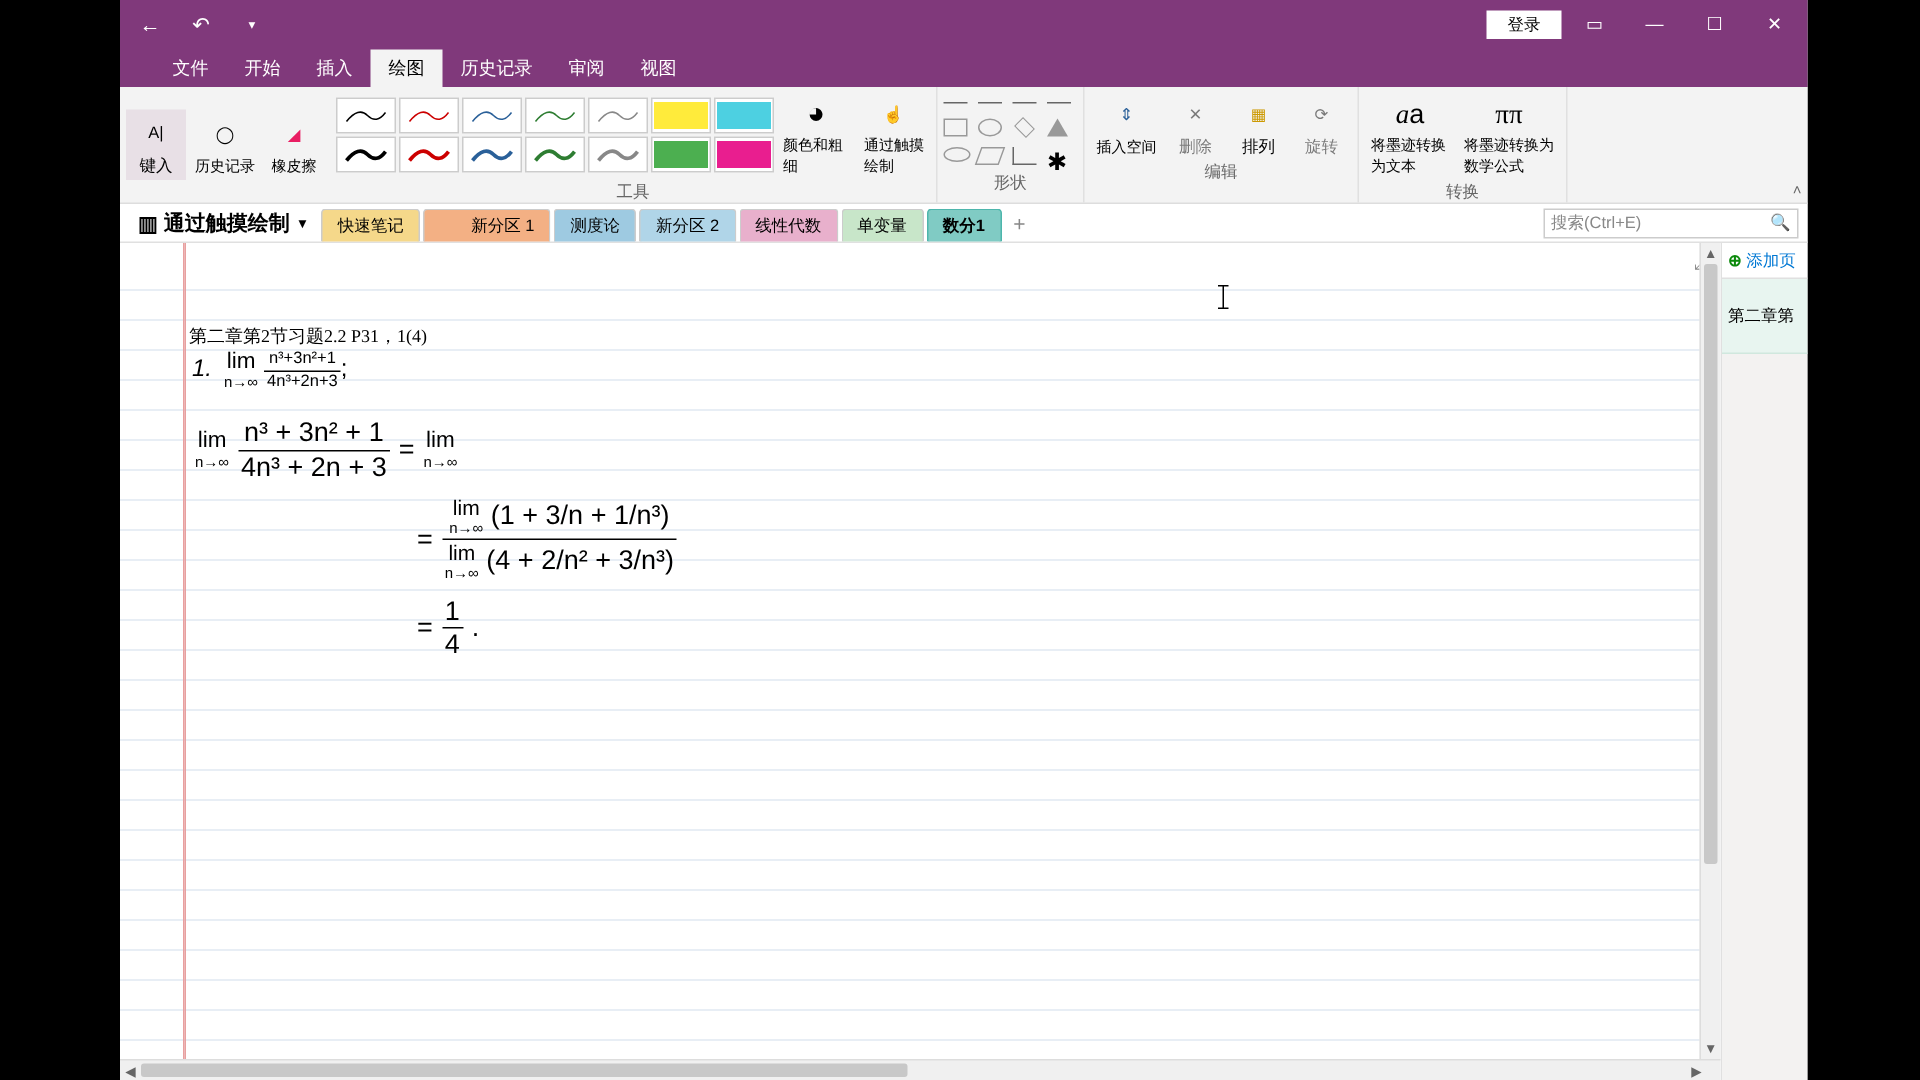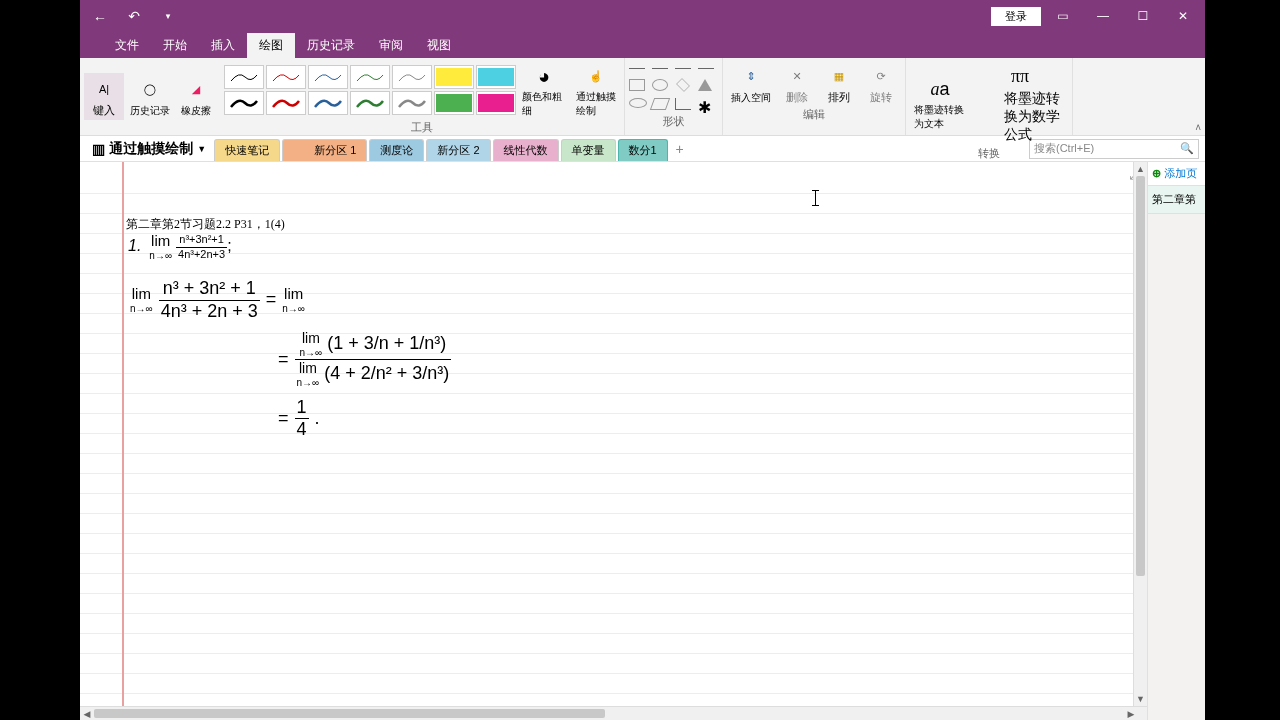--- a/index.html
+++ b/index.html
@@ -27,38 +27,38 @@
 .pen-hl { width: 36px; height: 18px; }
 .shape-grid { display: grid; grid-template-columns: repeat(4, 20px); grid-template-rows: repeat(3, 16px); gap: 3px; align-content: center; }
 .shape { border: 1px solid #999; width: 16px; height: 12px; }
 .shape.line { border:none; border-top:1px solid #666; height:1px; margin-top:8px; }
 .shape.circ { border-radius:50%; }
 .shape.tri { border:none; width:0; height:0; border-left:7px solid transparent; border-right:7px solid transparent; border-bottom:12px solid transparent; border-bottom-color:#999; background:none; }
 .ribbon-collapse { position:absolute; right:4px; bottom:2px; font-size:10px; color:#666; cursor:pointer; }
 .notebook-bar { height: 26px; background: #fff; border-bottom: 1px solid #e0e0e0; display: flex; align-items: center; padding: 0 6px; gap: 2px; }
 .nb-title { font-size: 14px; font-weight: bold; padding: 0 6px; display:flex; align-items:center; gap:4px; cursor:pointer;}
 .section-tab { padding: 3px 10px; font-size: 11px; border: 1px solid #ccc; border-bottom:none; border-radius: 3px 3px 0 0; cursor: pointer; margin-top:2px; }
-.st1{ background:#f5d88a; } .st2{ background:#f3b084;padding-left:31px; } .st3{ background:#9ecae1; } .st4{ background:#b0d5e8; } .st5{ background:#e8b0cc; } .st6{ background:#c8e6c9; } .st7{ background:#80cbc4; border-color:#4db6ac;}
+.st1{ background:#f5d88a; } .st2{ background:#f3b084;padding-left:31px; } .st3{ background:#9ecae1; } .st4{ background:#b0d5e8; } .st5{ background:#e8b0cc; } .st6{ background:#c8e6c9; } .st7{ background:#80cbc4; border-color:#4db6ac;font-weight:bold;}
 .add-section { width:20px; height:20px; display:flex; align-items:center; justify-content:center; color:#888; cursor:pointer; font-size:14px; }
 .search-box { margin-left:auto; width:170px; height:20px; border:1px solid #ccc; display:flex; align-items:center; padding:0 4px; font-size:11px; color:#888; }
 .search-box .mag { margin-left:auto; color:#666; }
 .content-area { flex:1; display:flex; position:relative; overflow:hidden; }
 .page { flex:1; background:#fff; position:relative; overflow:hidden; }
 .red-margin { position:absolute; left:42px; top:0; bottom:0; border-left:1px solid #e8a0a0; border-right:1px solid #e8a0a0; width:2px; }
 .ruled { position:absolute; left:0; right:0; top:12px; bottom:0; background-image: linear-gradient(to bottom, transparent 0, transparent 19px, #e8eef5 19px, #e8eef5 20px); background-size: 100% 20px; }
 .expand-ico { position:absolute; right:8px; top:6px; font-size:12px; color:#888; cursor:pointer; }
 .page-text { position:absolute; left:46px; top:54px; font-size:12px; font-family: 'Times New Roman', serif; color:#000; }
 .math-block { position:absolute; left:50px; font-family:'Times New Roman', serif; font-size:16px; line-height:1.2; }
 .cursor-caret { position:absolute; left:735px; top:28px; width:1px; height:16px; background:#000; }
 .cursor-caret::before, .cursor-caret::after { content:''; position:absolute; left:-3px; width:7px; height:1px; background:#000; }
 .cursor-caret::before{ top:0;} .cursor-caret::after{ bottom:0;}
 .page-panel { width:58px; background:#f3f2f1; border-left:1px solid #e0e0e0; display:flex; flex-direction:column; font-size:11px; }
 .add-page { padding:4px; color:#0078d4; display:flex; align-items:center; gap:3px; cursor:pointer; background:#fff; border-bottom:1px solid #e0e0e0;}
 .add-page .plus { color:#0c8a0c; font-weight:bold; }
-.page-item { padding:6px 4px; background:#e8f5f0; border-bottom:1px solid #d0e8de; cursor:pointer; white-space:nowrap; overflow:hidden; }
+.page-item { padding:17px 4px; background:#e8f5f0; border-bottom:1px solid #d0e8de; cursor:pointer; white-space:nowrap; overflow:hidden; }
 .vscroll { position:absolute; right:58px; top:0; bottom:14px; width:14px; background:#f0f0f0; border-left:1px solid #ddd; }
 .vscroll .up, .vscroll .down { height:14px; display:flex; align-items:center; justify-content:center; font-size:9px; color:#666; cursor:pointer; }
 .vscroll .down { position:absolute; bottom:0; width:100%; }
 .vscroll .thumb { position:absolute; left:2px; right:2px; top:14px; height:400px; background:#c8c8c8; border-radius:2px; }
 .hscroll { position:absolute; left:0; right:58px; bottom:0; height:14px; background:#f0f0f0; border-top:1px solid #ddd; display:flex; }
 .hscroll .lbtn,.hscroll .rbtn{ width:14px; display:flex; align-items:center; justify-content:center; font-size:9px; color:#666; cursor:pointer;}
 .hscroll .track{ flex:1; position:relative;}
 .hscroll .thumb{ position:absolute; top:2px; bottom:2px; left:0; width:50%; background:#c8c8c8; border-radius:2px;}
 .small-eq { font-size:11px; }
 .frac { display:inline-block; text-align:center; vertical-align:middle; }
@@ -237,21 +237,21 @@
     </div>
 
     <div class="rgroup">
       <div class="rgroup-body">
         <div class="rbtn rbtn-lg">
           <div class="ico" style="font-family:serif; font-style:italic; font-size:18px;">a<span style="font-style:normal;">a</span></div>
           <span style="font-size:10px; max-width:52px;">将墨迹转换为文本</span>
         </div>
         <div class="rbtn rbtn-lg">
           <div class="ico" style="font-family:serif; font-size:18px;">ππ</div>
-          <span style="font-size:14px; max-width:60px;margin-left:28px;">将墨迹转换为数学公式</span>
+          <span style="font-size:10px; max-width:60px;">将墨迹转换为数学公式</span>
         </div>
       </div>
       <div class="rgroup-label">转换</div>
     </div>
     <div class="ribbon-collapse">˄</div>
   </div>
 
   <div class="notebook-bar">
     <div class="nb-title">
       <span>▥</span>

